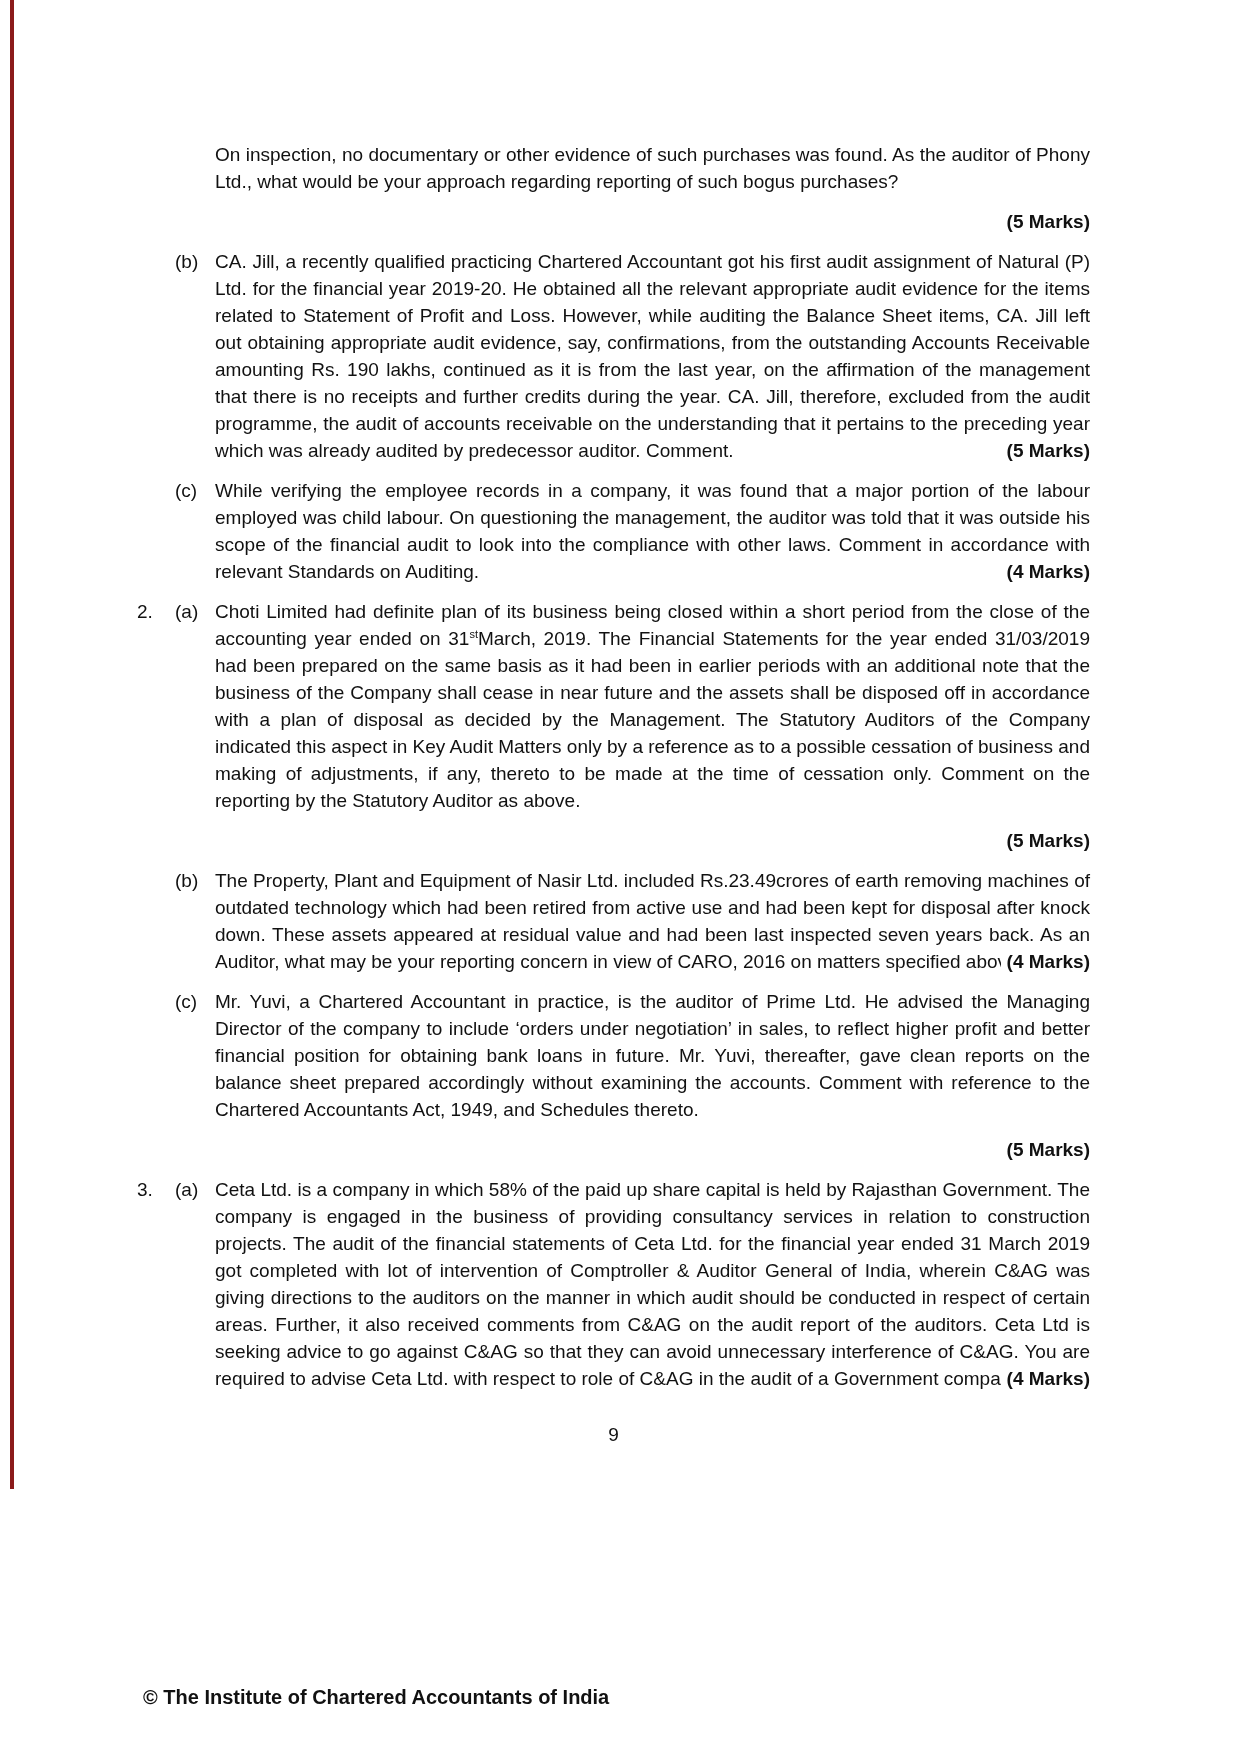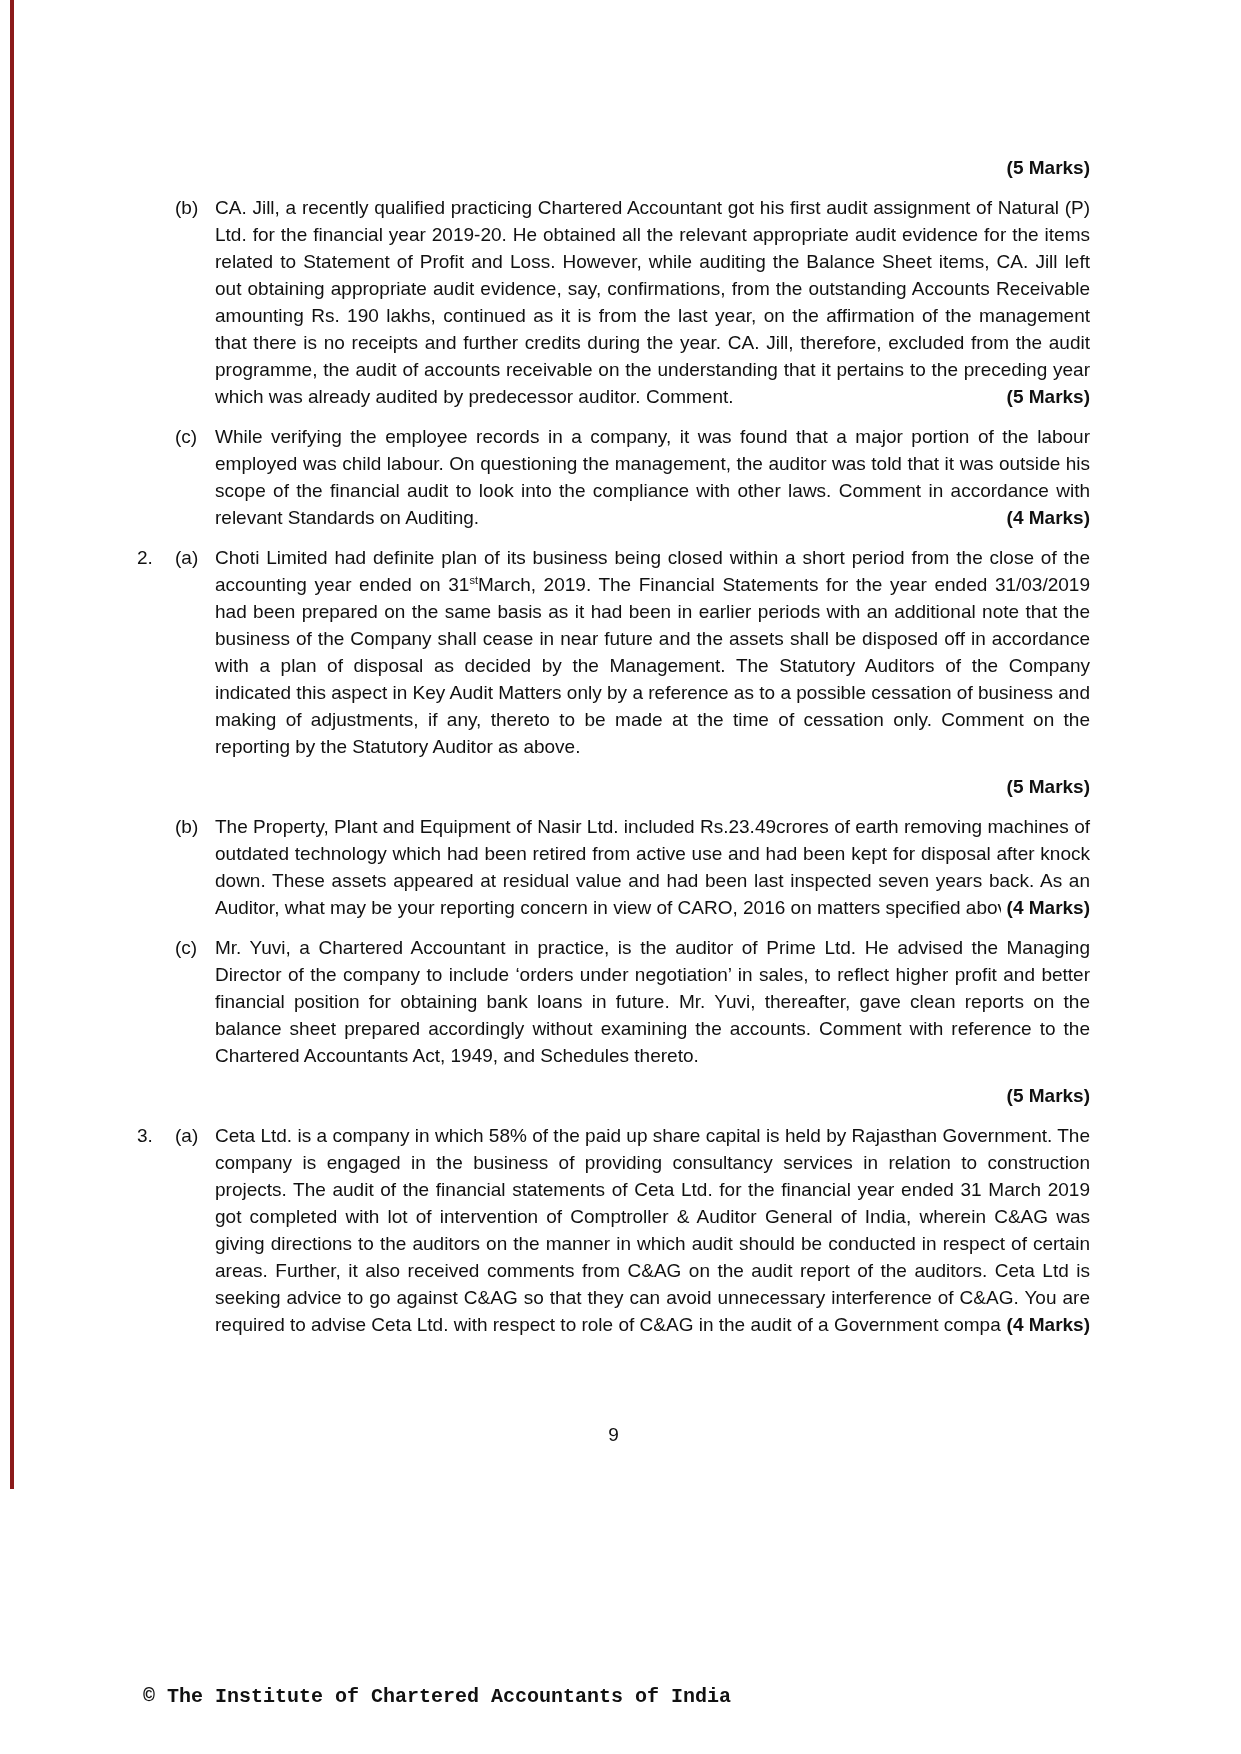--- a/index.html
+++ b/index.html
@@ -74,39 +74,40 @@
     width: 953px;
     top: 1421px;
     text-align: center;
     font-size: 19px;
     line-height: 27px;
   }
   .footer {
     position: absolute;
     left: 143px;
     top: 1684px;
-    font-family: Liberation Mono, monospace;
+    font-family: Liberation Sans, sans-serif;
     font-weight: bold;
     font-size: 20px;
     line-height: 26px;
   }
 </style>
 </head>
 <body>
 
 <div class="page">
 
   <div class="left-rule" style="background-color: rgb(139, 26, 26);"></div>
 
   <div class="content">
 
     <div class="section">
       <div class="num-col"></div>
       <div class="letter-col"></div>
       <div class="text-col">
+        <span>On inspection, no documentary or other evidence of such purchases was found. As the auditor of Phony Ltd., what would be your approach regarding reporting of such bogus purchases?</span>
         <div class="marks-line">(5 Marks)</div>
       </div>
     </div>
 
     <div class="section">
       <div class="num-col"></div>
       <div class="letter-col">(b)</div>
       <div class="text-col">
         <span>CA. Jill, a recently qualified practicing Chartered Accountant got his first audit assignment of Natural (P) Ltd. for the financial year 2019-20. He obtained all the relevant appropriate audit evidence for the items related to Statement of Profit and Loss. However, while auditing the Balance Sheet items, CA. Jill left out obtaining appropriate audit evidence, say, confirmations, from the outstanding Accounts Receivable amounting Rs. 190 lakhs, continued as it is from the last year, on the affirmation of the management that there is no receipts and further credits during the year. CA. Jill, therefore, excluded from the audit programme, the audit of accounts receivable on the understanding that it pertains to the preceding year which was already audited by predecessor auditor. Comment.</span>
         <span class="marks-inline">(5 Marks)</span>

